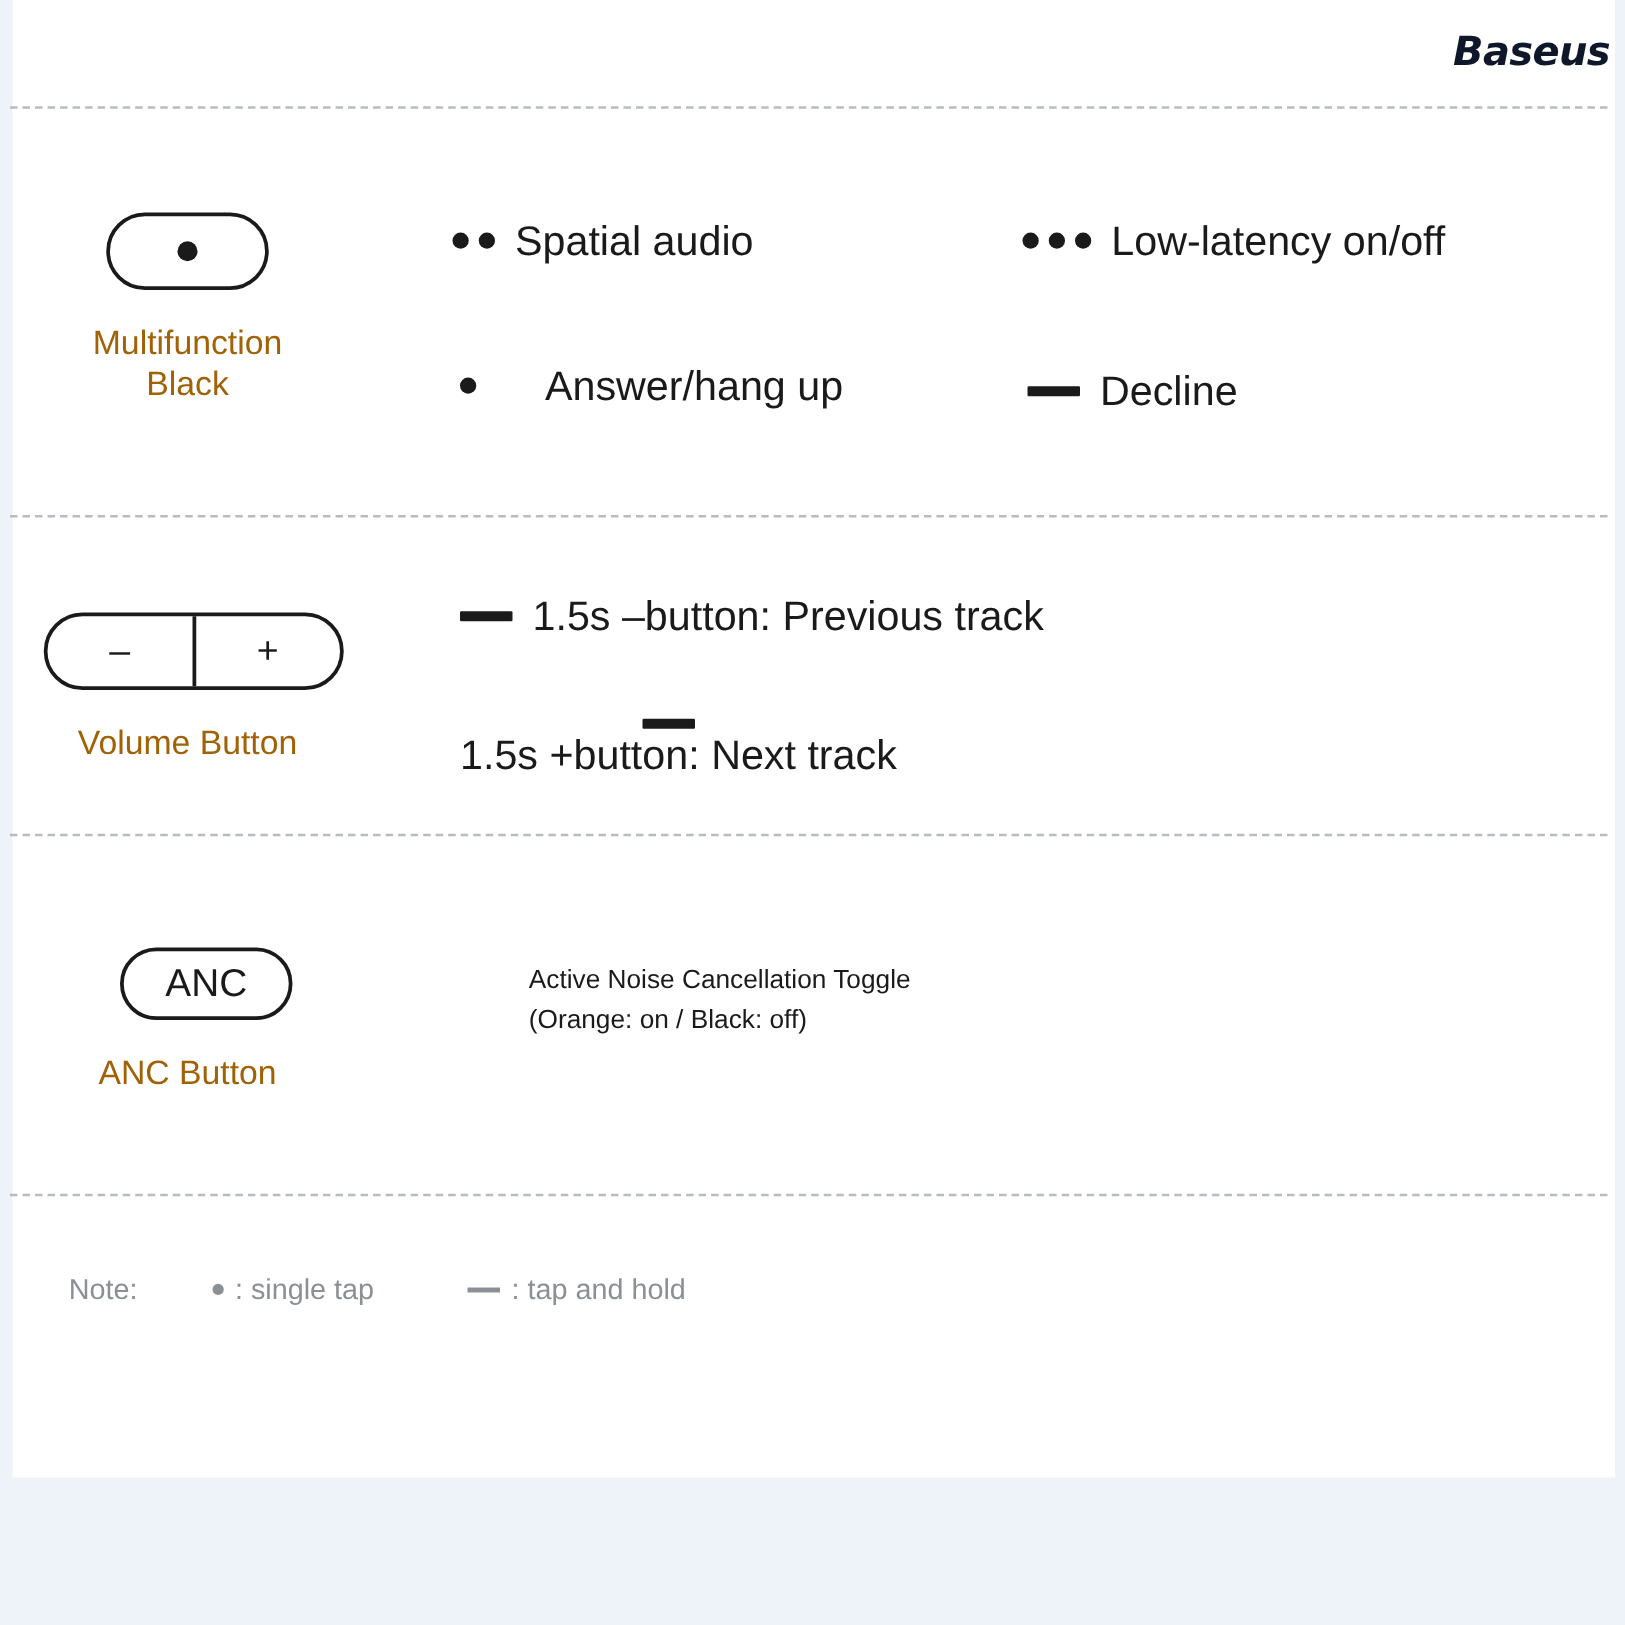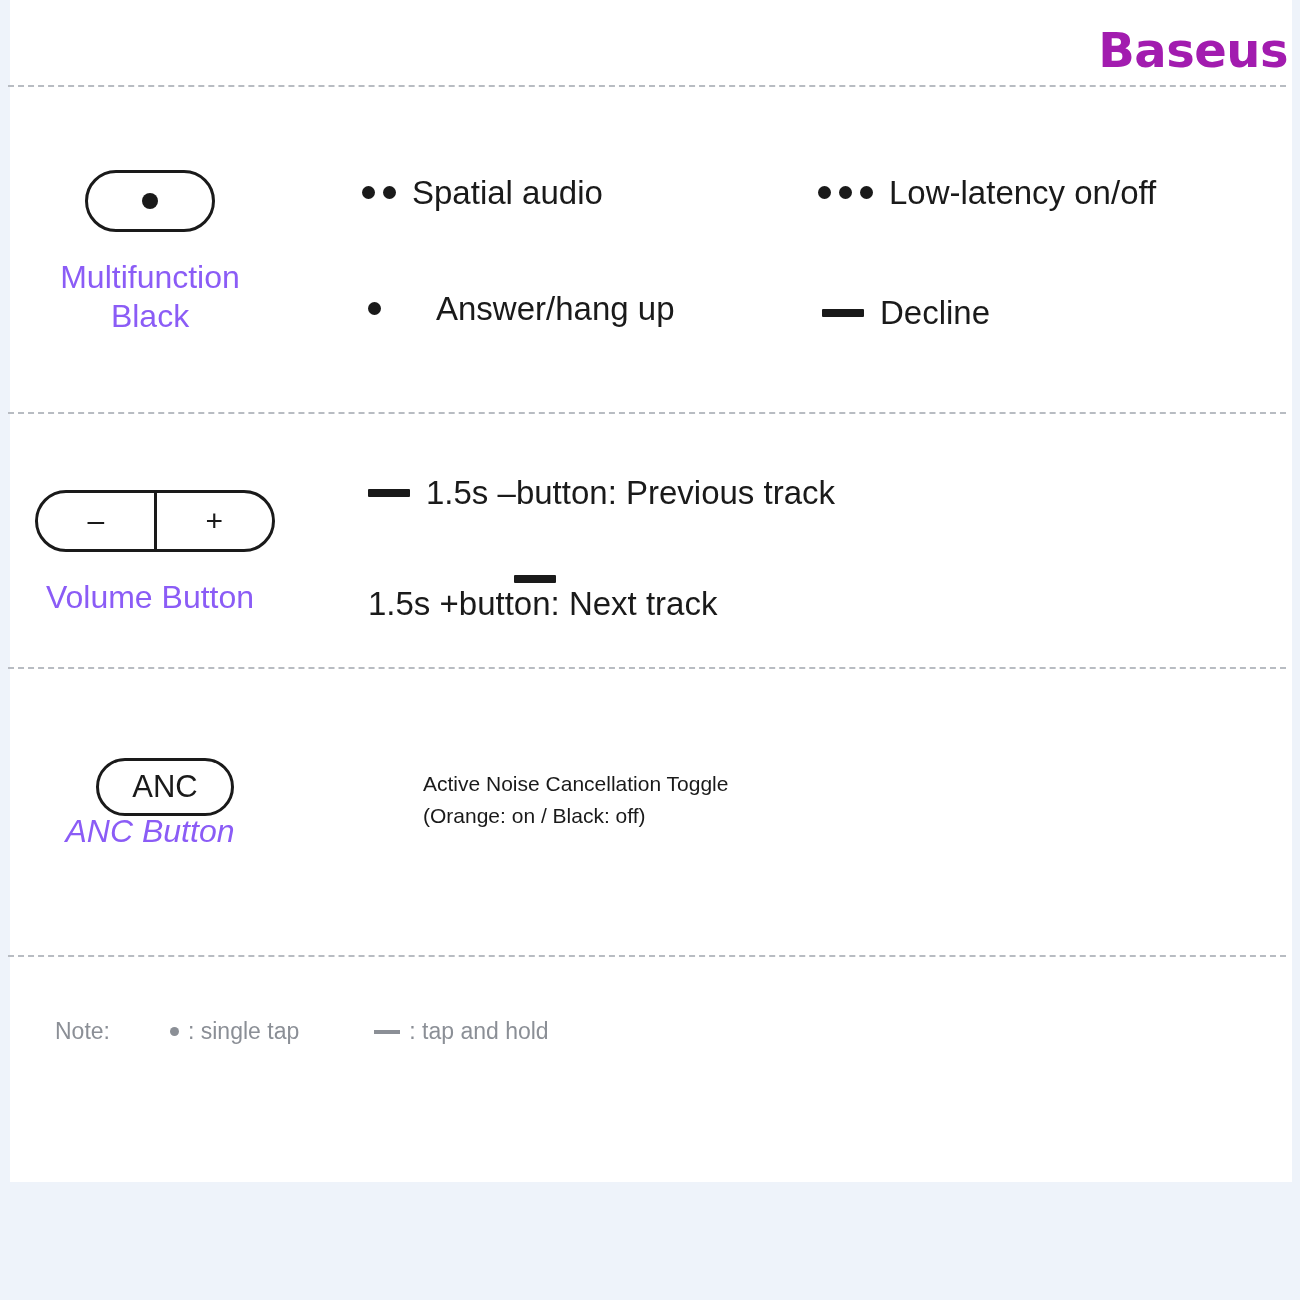--- a/index.html
+++ b/index.html
@@ -35,38 +35,39 @@
   .bottom-strip {
     position: absolute;
     left: 0; bottom: 0;
     width: 1300px; height: 118px;
     background: #eef3fa;
   }
   .brand {
     position: absolute;
     right: 12px;
     top: 22px;
-    font-size: 48px;
+    font-size: 32px;
     font-weight: bold;
-    color: #a21caf;
+    color: #0f172a;
     letter-spacing: -0.5px;
     font-family: "DejaVu Sans", sans-serif;
+    font-style: italic;
   }
   .divider {
     position: absolute;
     left: 8px;
     width: 1278px;
     border-top: 2px dashed #b8bcc2;
     height: 0;
   }
   .row-label {
     position: absolute;
     text-align: center;
-    font-size: 32px;
-    color: #8b5cf6;
+    font-size: 27px;
+    color: #a16207;
     line-height: 1.22;
     width: 300px;
   }
   .btn-shape {
     position: absolute;
     box-sizing: border-box;
     border: 3px solid #1a1a1a;
   }
   
   .pill-mf {
@@ -259,21 +260,21 @@
   <div class="entry" style="left:368px; top:575px;flex-direction:column;">
     <span class="gesture">
       <span class="g-hold"></span>
     </span>
     <span class="entry-text">1.5s +button: Next track</span>
   </div>
 
   <div class="btn-shape pill-anc">
     <span>ANC</span>
   </div>
-  <div class="row-label" style="left:0px; top:812px;font-style:italic;">
+  <div class="row-label" style="left:0px; top:842px;">
     <div>ANC Button</div>
   </div>
 
   <div class="anc-text">
     <div>Active Noise Cancellation Toggle</div>
     <div>(Orange: on / Black: off)</div>
   </div>
 
   <div class="note">
     <span class="note-label">Note:</span>

